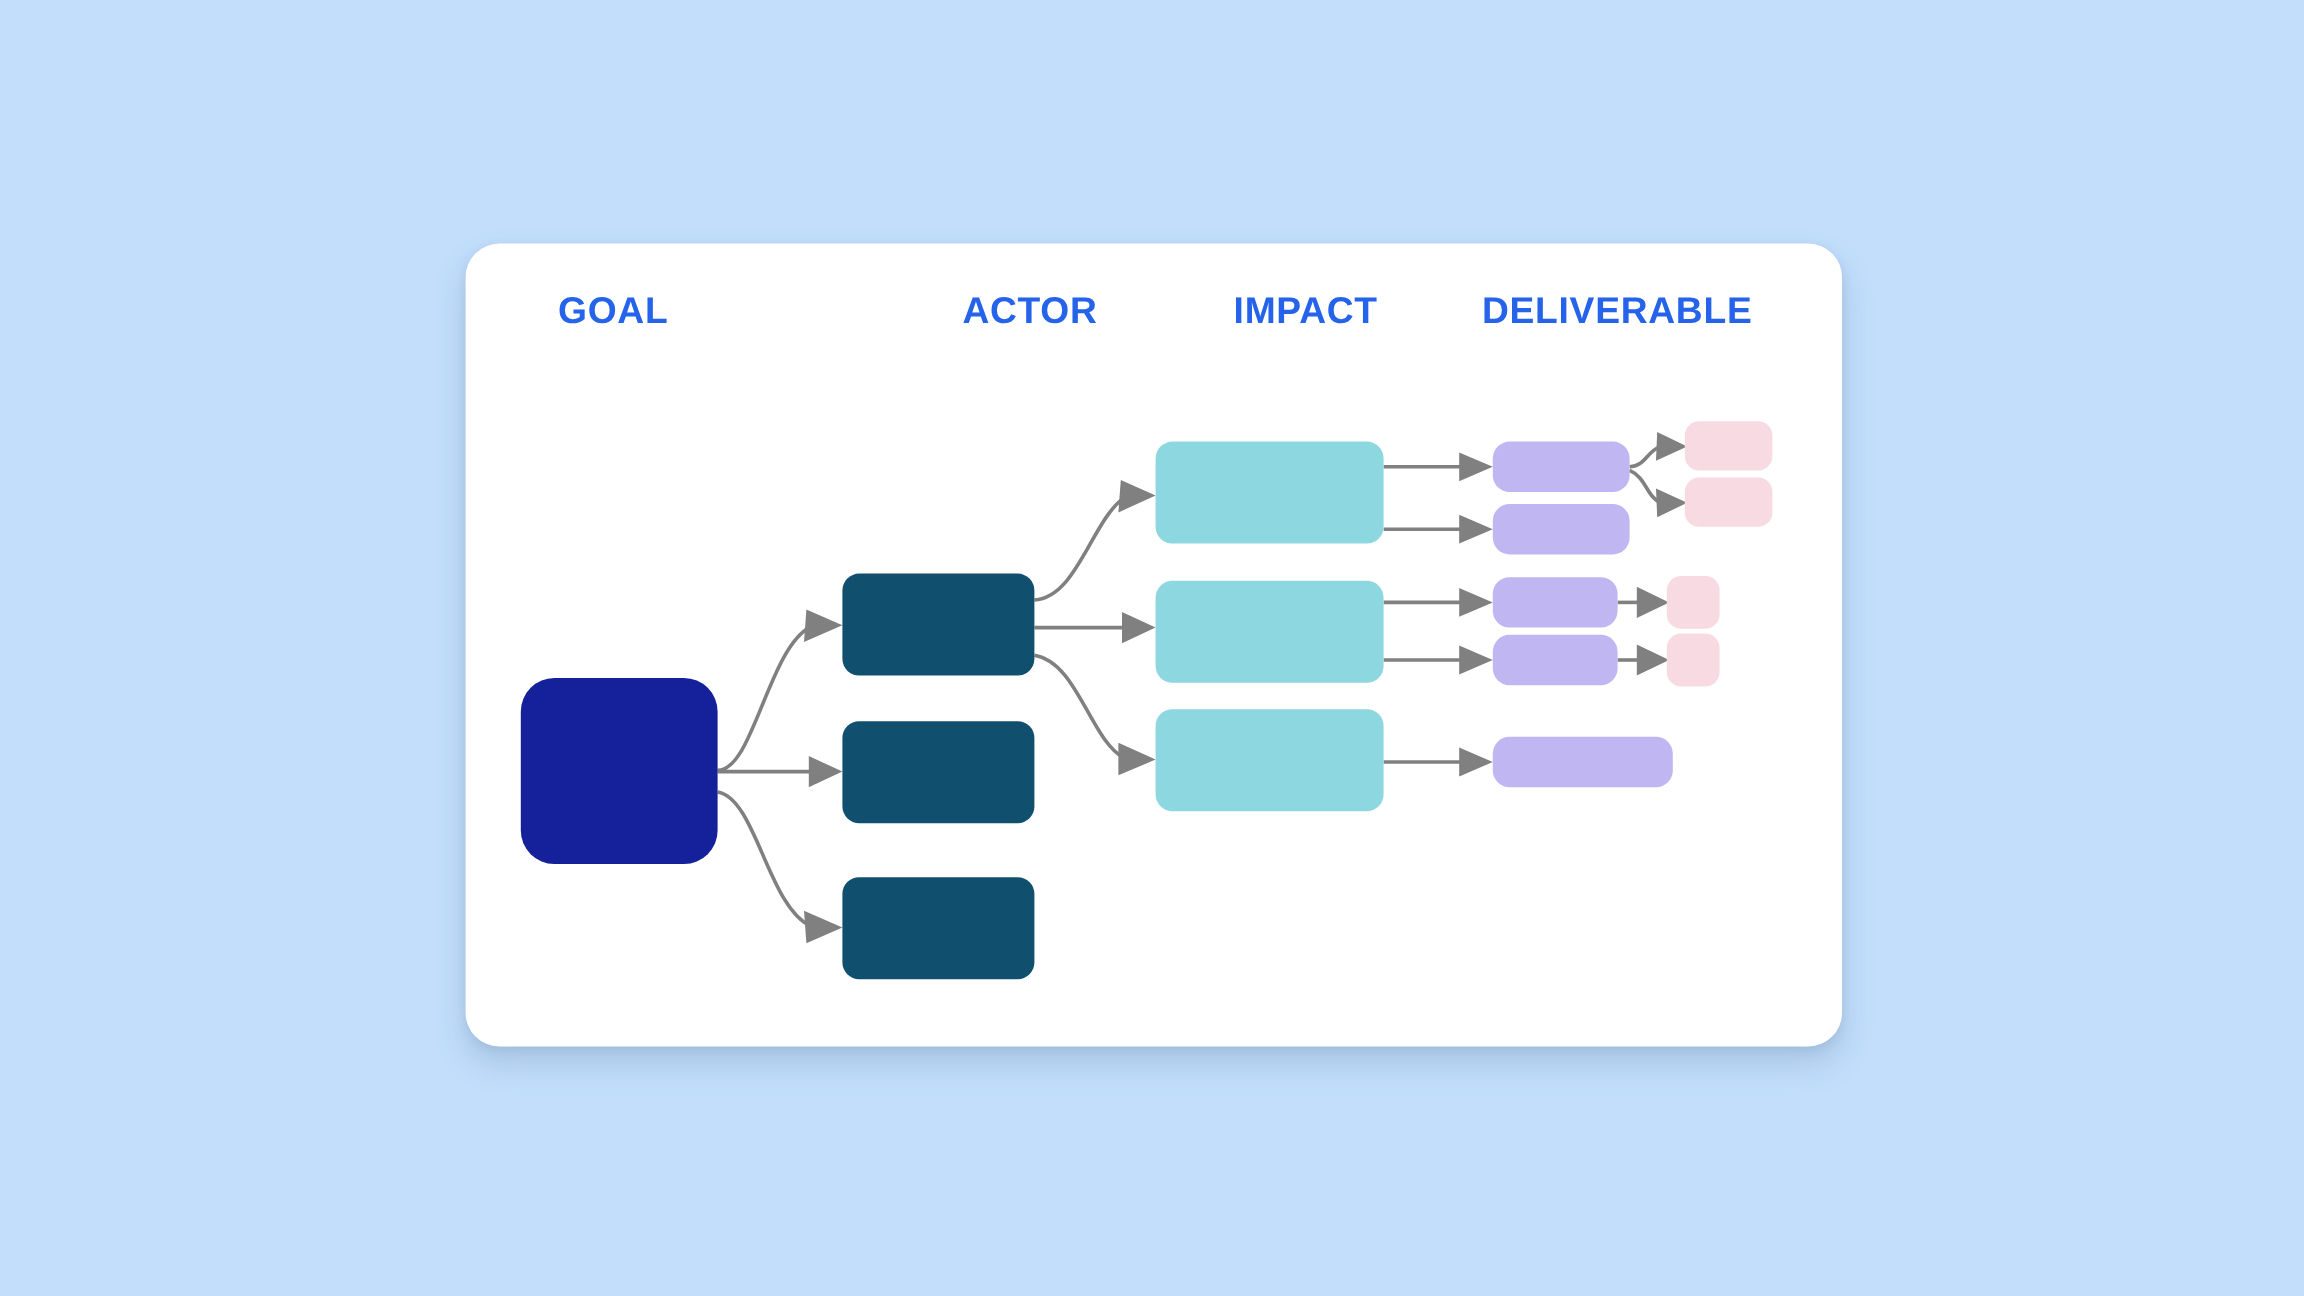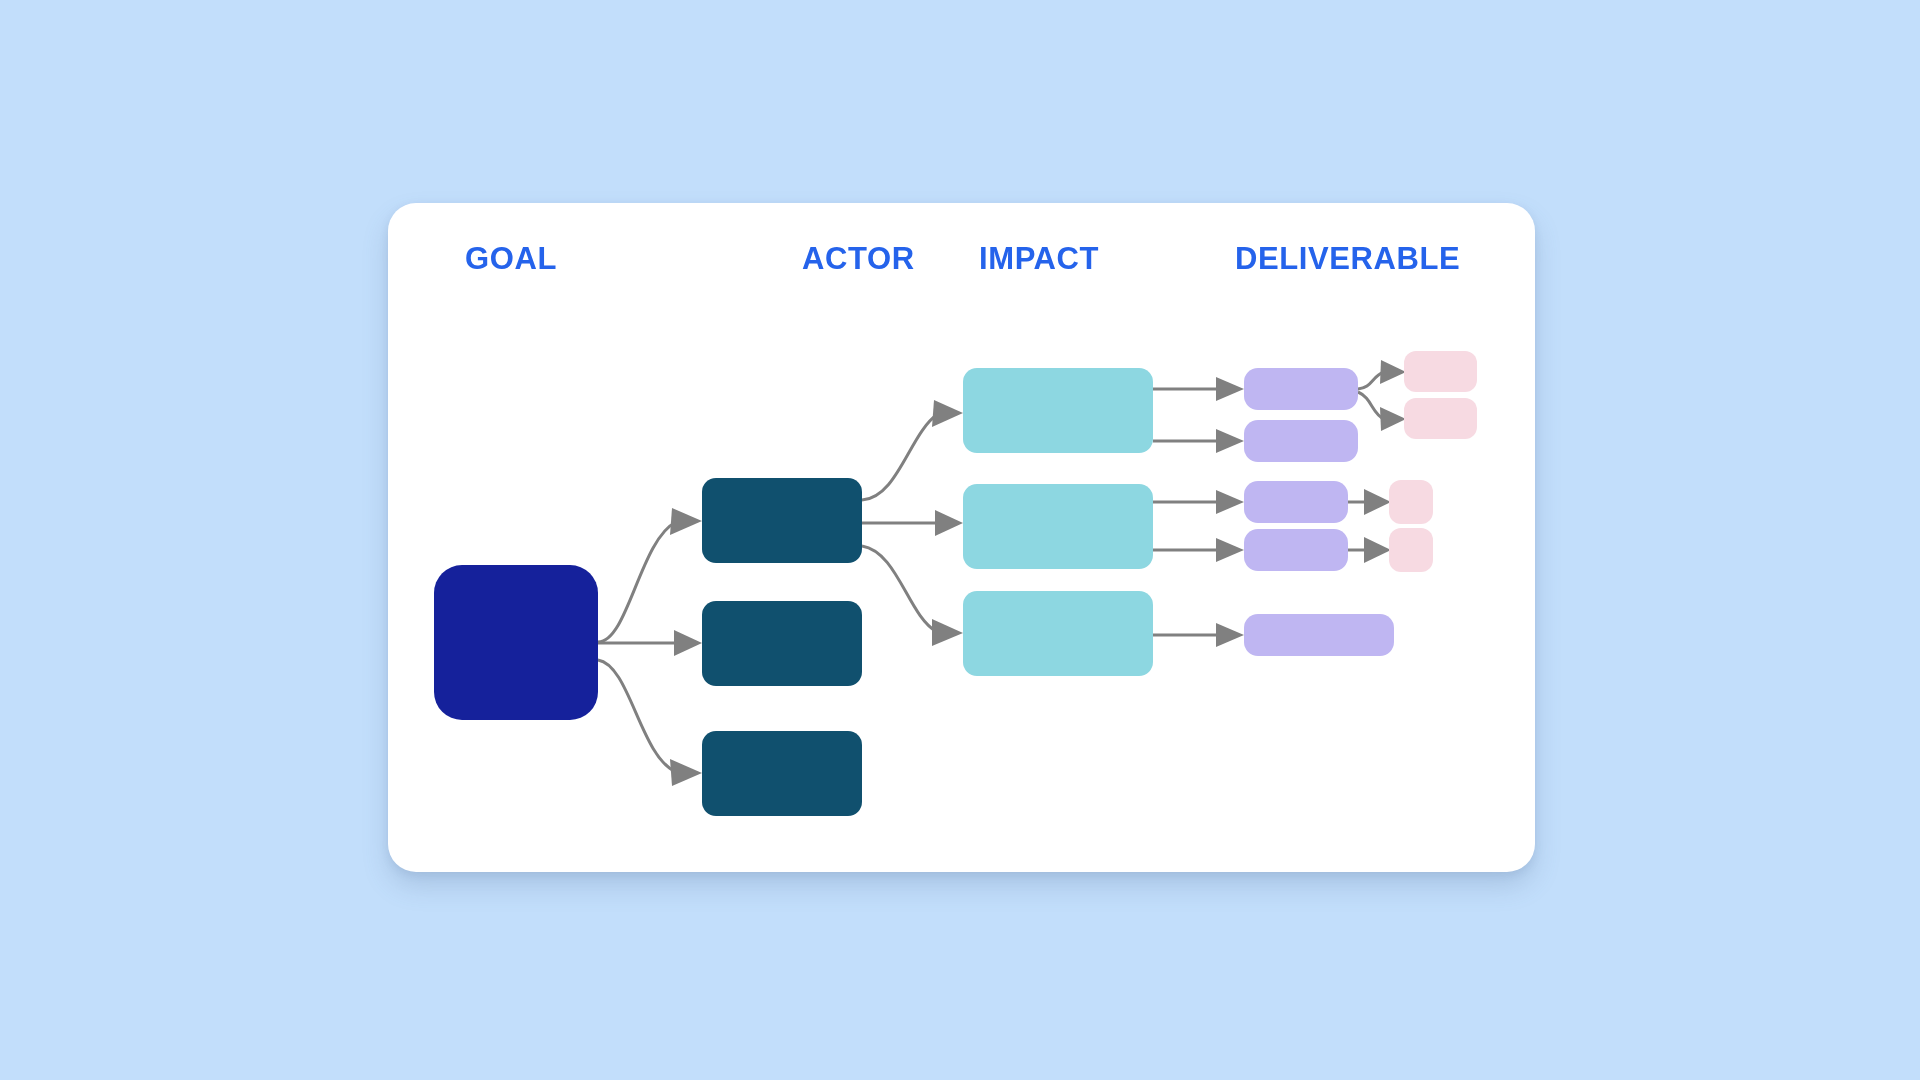--- a/index.html
+++ b/index.html
@@ -37,21 +37,21 @@
     font-size: 31px;
     font-weight: bold;
     letter-spacing: 0.6px;
     color: #2563eb;
     white-space: nowrap;
     top: 243px;
     line-height: 1;
   }
   .col-header.c0 { left: 465px; }
   .col-header.c1 { left: 754px; margin-left: 48px; }
-  .col-header.c2 { left: 979px; }
+  .col-header.c2 { left: 1028px; }
   .col-header.c3 { left: 1235px; text-align: right; }
 
   
   #wires {
     position: absolute;
     left: 0;
     top: 0;
     width: 1920px;
     height: 1080px;
     pointer-events: none;

